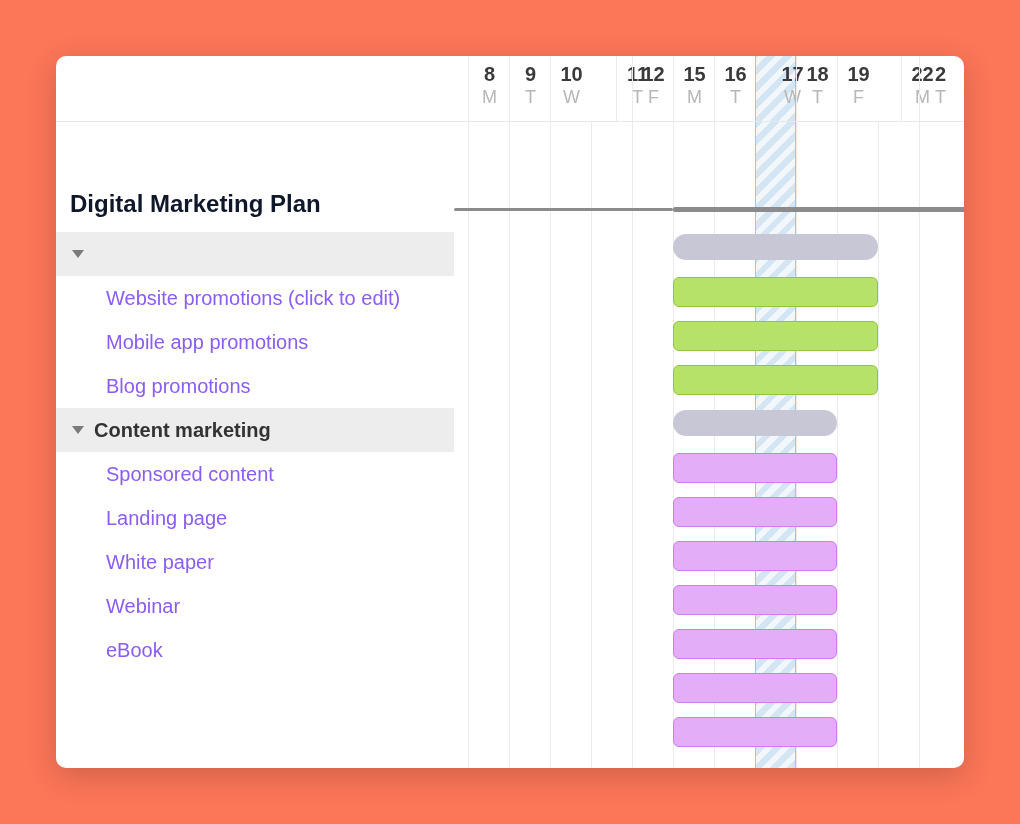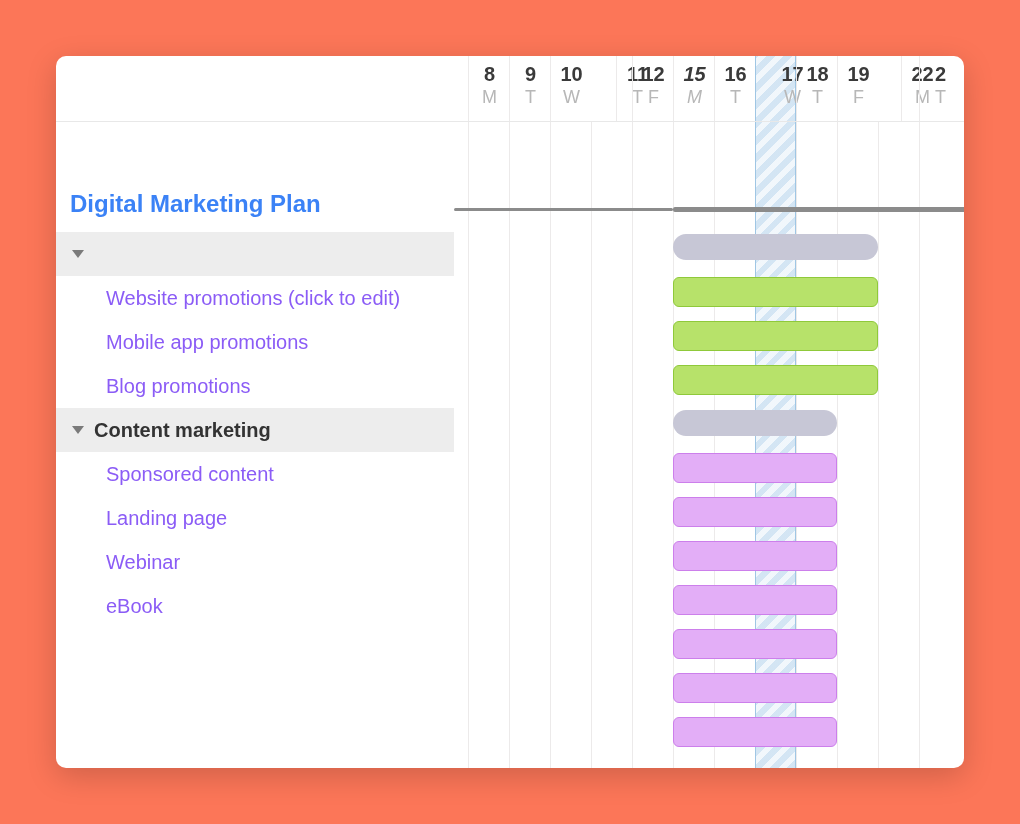--- a/index.html
+++ b/index.html
@@ -78,21 +78,21 @@
   }
   .tree {
     width: 398px;
     flex: 0 0 398px;
     position: relative;
     padding-top: 68px;
   }
   .title {
     font-size: 24px;
     font-weight: 700;
-    color: #3b82f6;
+    color: #0f172a;
     padding: 0 0 14px 14px;
   }
   .group {
     display: flex;
     align-items: center;
     height: 44px;
     background: #ededed;
     padding-left: 16px;
     font-size: 20px;
     font-weight: 600;
@@ -180,21 +180,21 @@
             <div class="day-num">11</div>
             <div class="day-dow">T</div>
           </div>
         </div>
         <div class="col" style="left: 178px; width: 41px;">
           <div class="day-head">
             <div class="day-num">12</div>
             <div class="day-dow">F</div>
           </div>
         </div>
-        <div class="col" style="left: 219px; width: 41px; font-style: italic;">
+        <div class="col" style="left: 219px; width: 41px;">
           <div class="day-head">
             <div class="day-num">15</div>
             <div class="day-dow">M</div>
           </div>
         </div>
         <div class="col" style="left: 260px; width: 41px;">
           <div class="day-head">
             <div class="day-num">16</div>
             <div class="day-dow">T</div>
           </div>
@@ -239,20 +239,21 @@
         </div>
         <div class="task">Website promotions (click to edit)</div>
         <div class="task">Mobile app promotions</div>
         <div class="task">Blog promotions</div>
         <div class="group">
           <span class="tri"></span>
           <span>Content marketing</span>
         </div>
         <div class="task">Sponsored content</div>
         <div class="task">Landing page</div>
+        <div class="task">White paper</div>
         <div class="task">Webinar</div>
         <div class="task">eBook</div>
       </div>
     <div class="chart" id="chart">
         <div class="grid-col" style="left: 14px; width: 41px;"></div>
         <div class="grid-col" style="left: 55px; width: 41px;"></div>
         <div class="grid-col" style="left: 96px; width: 41px;"></div>
         <div class="grid-col" style="left: 137px; width: 41px;"></div>
         <div class="grid-col" style="left: 178px; width: 41px;"></div>
         <div class="grid-col" style="left: 219px; width: 41px;"></div>

